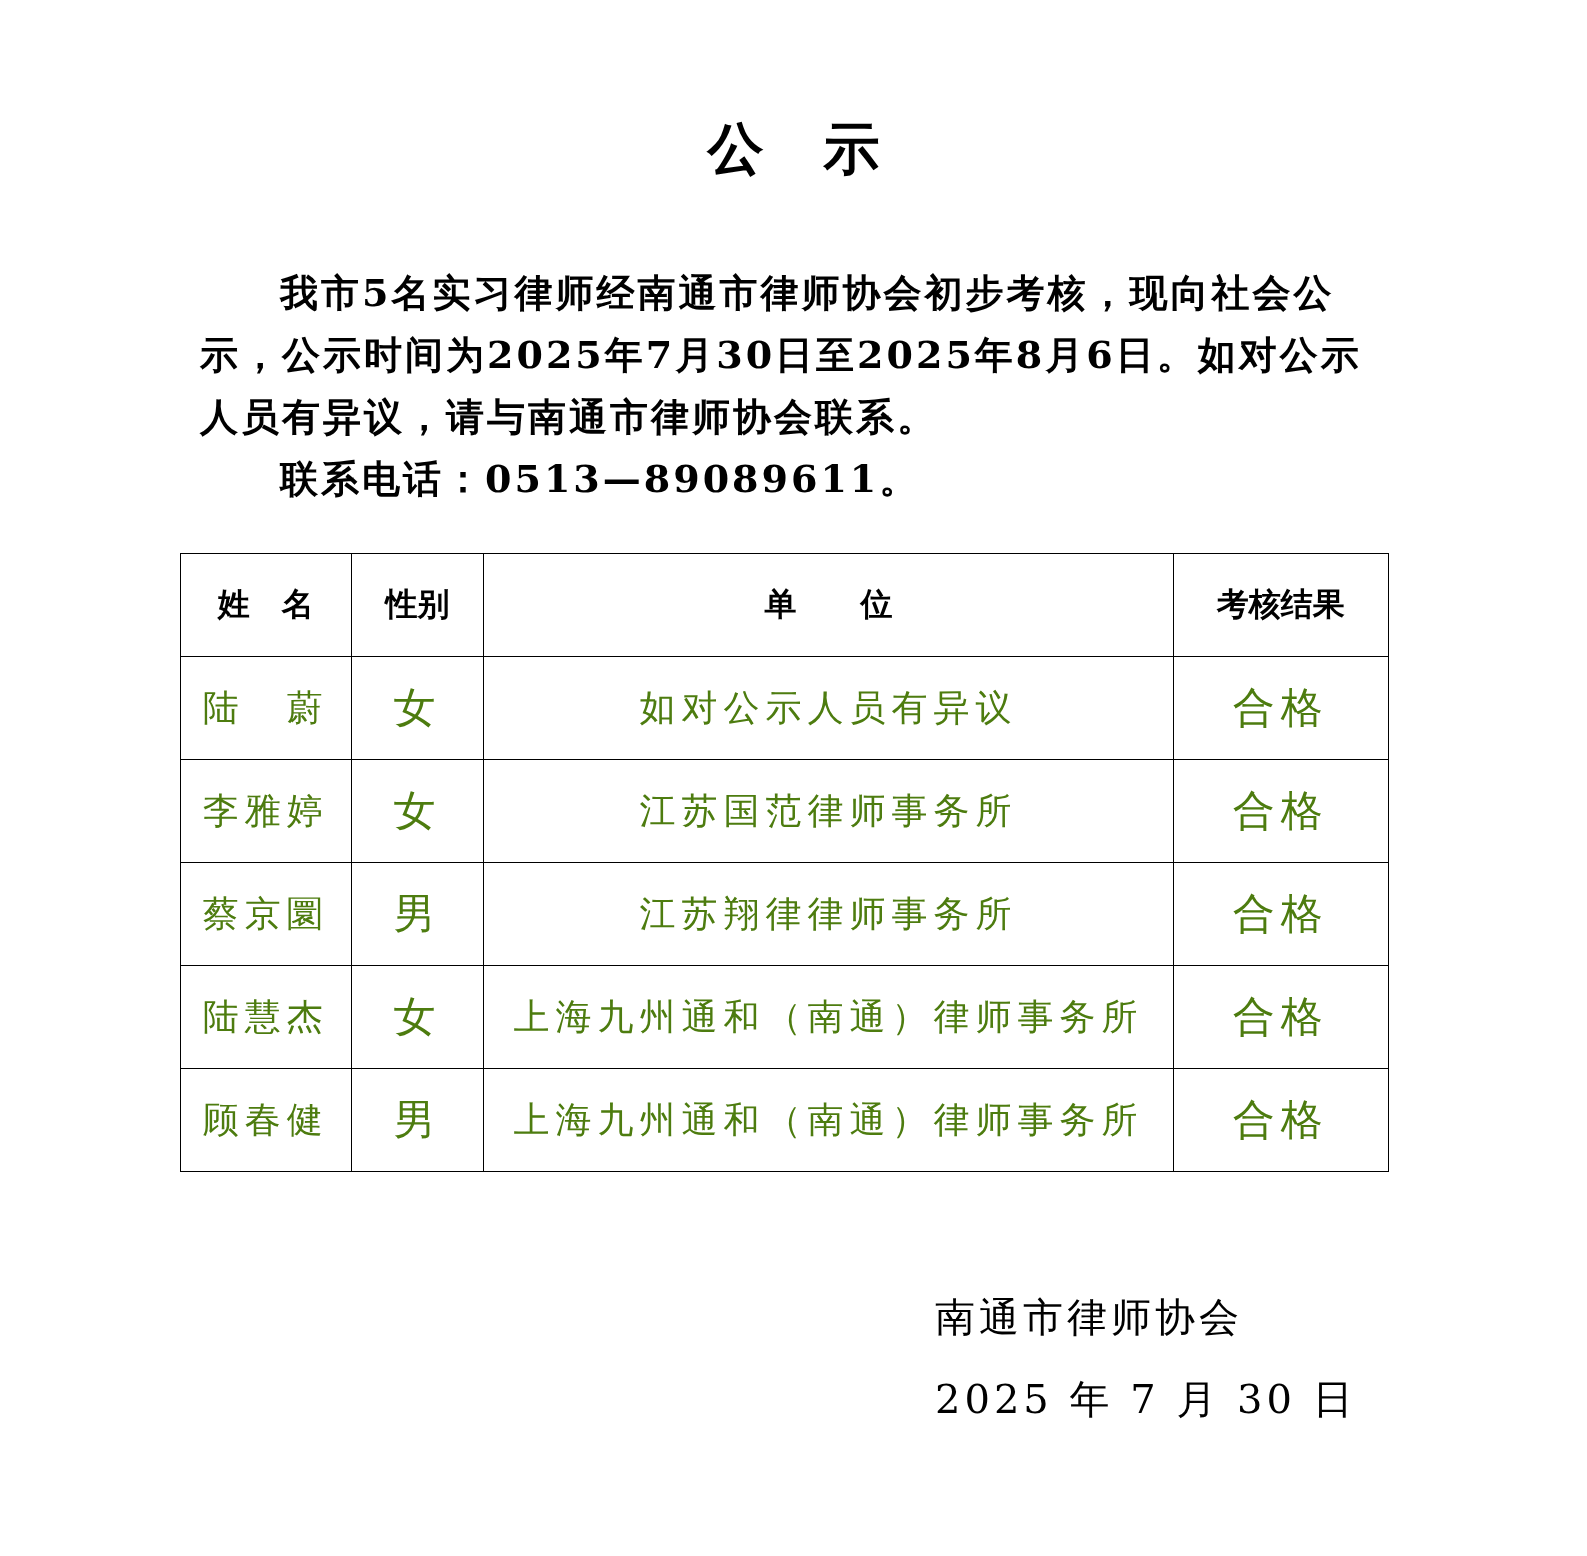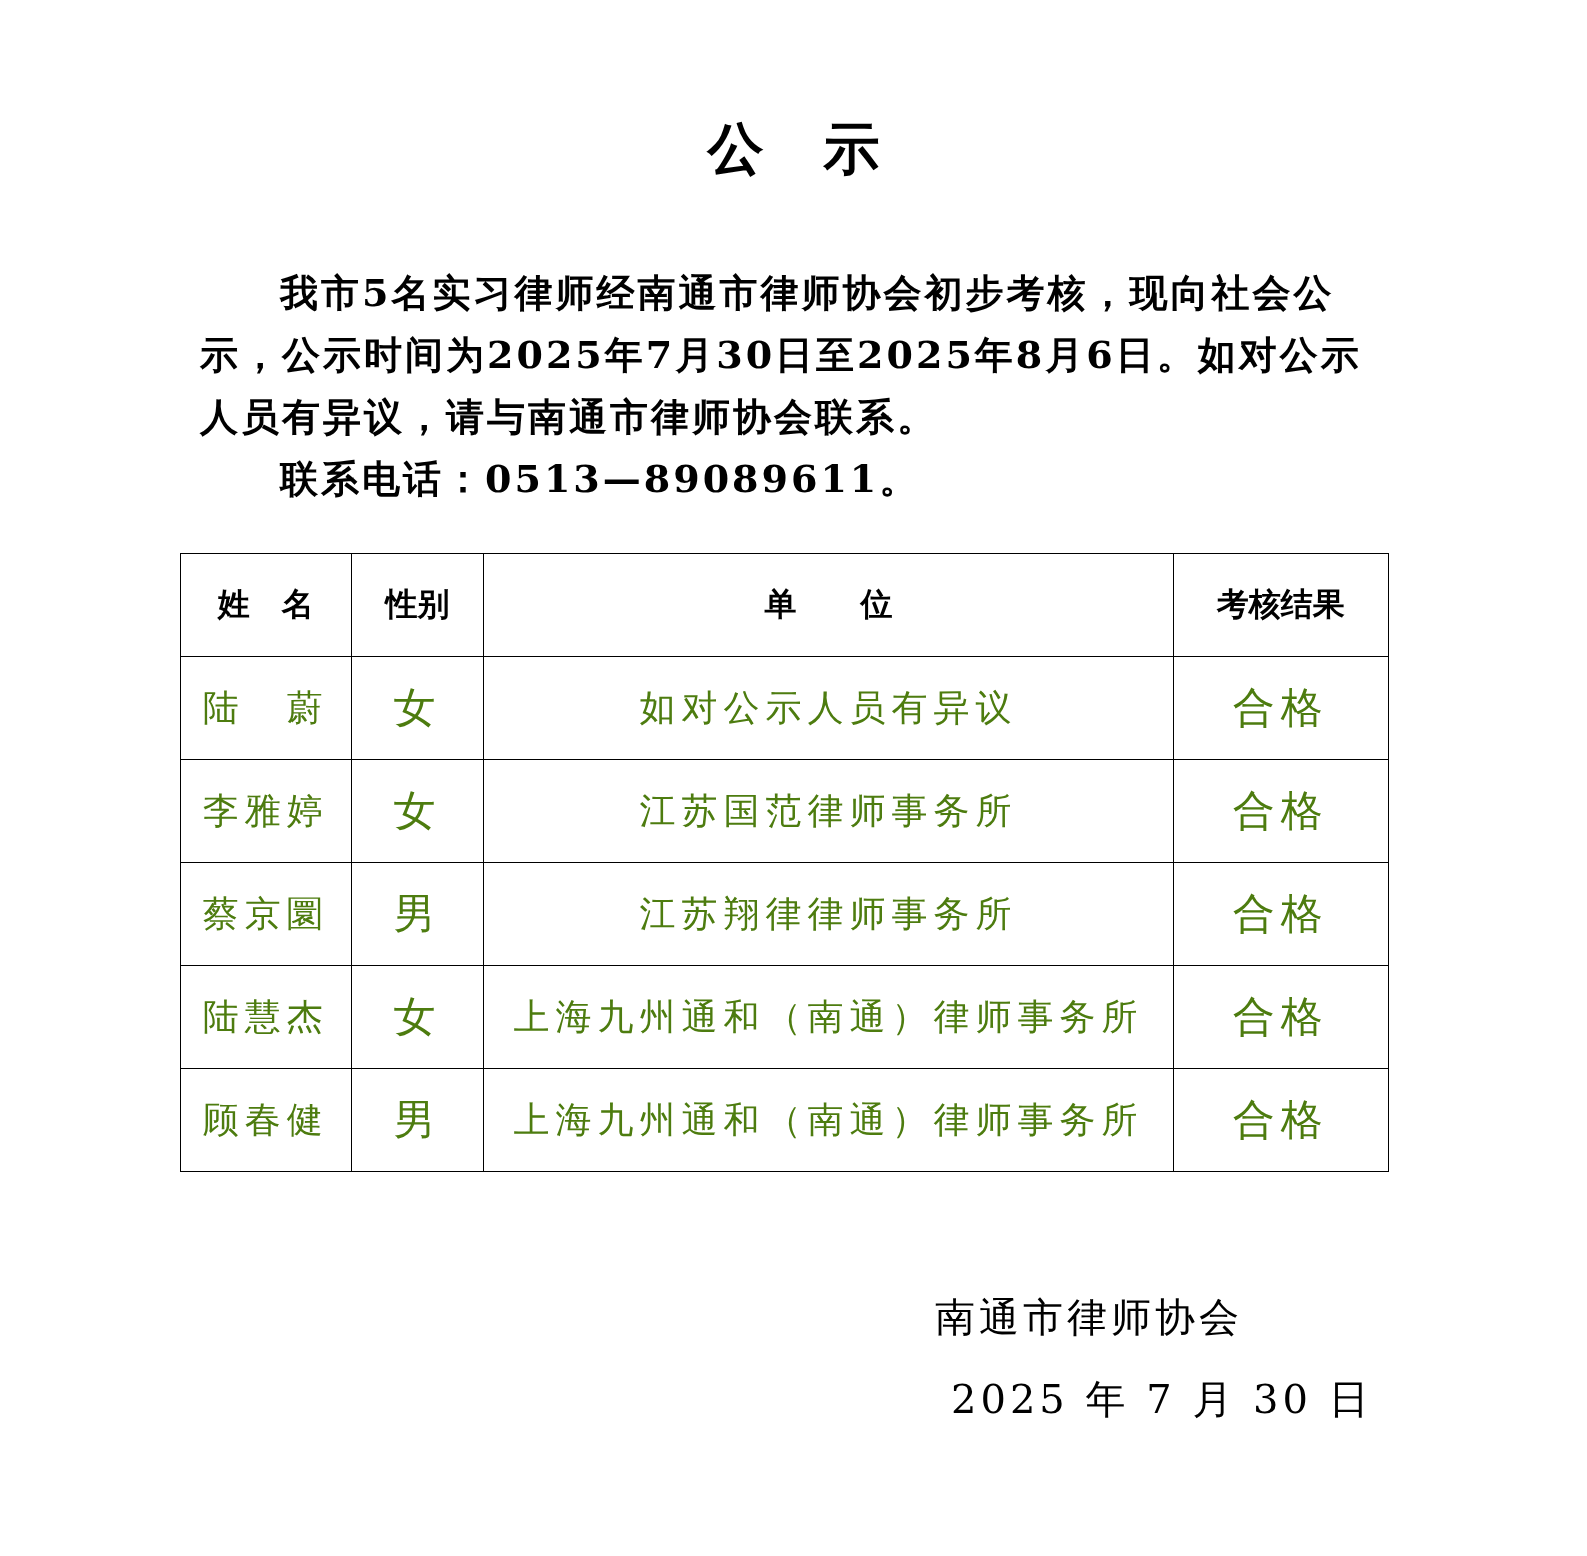--- a/index.html
+++ b/index.html
@@ -31,21 +31,21 @@
       height: 102px; padding: 0;
     }
     th { font-family: "DejaVu Sans", sans-serif; font-size: 32px; font-weight: bold; }
     td { font-size: 36px; letter-spacing: 6px; font-weight: 300; color: #4d7c0f; }
     td.gender, td.result { font-size: 42px; }
     .c1 { width: 170px; } .c2 { width: 132px; } .c3 { width: 690px; } .c4 { width: 215px; }
     .sig {
       position: absolute; left: 935px; font-size: 40px; letter-spacing: 4px;
     }
     .sig1 { top: 1290px; text-align: center; }
-    .sig2 { top: 1372px; margin-left: 16px; }
+    .sig2 { top: 1372px; }
   </style>
 </head>
 <body>
 
 <div class="title">
   <span>公</span><span class="gap"></span><span>示</span>
 </div>
 
 <div class="para p1">我市5名实习律师经南通市律师协会初步考核，现向社会公示，公示时间为2025年7月30日至2025年8月6日。如对公示人员有异议，请与南通市律师协会联系。</div>
 <div class="para p2">联系电话：0513—89089611。</div>

